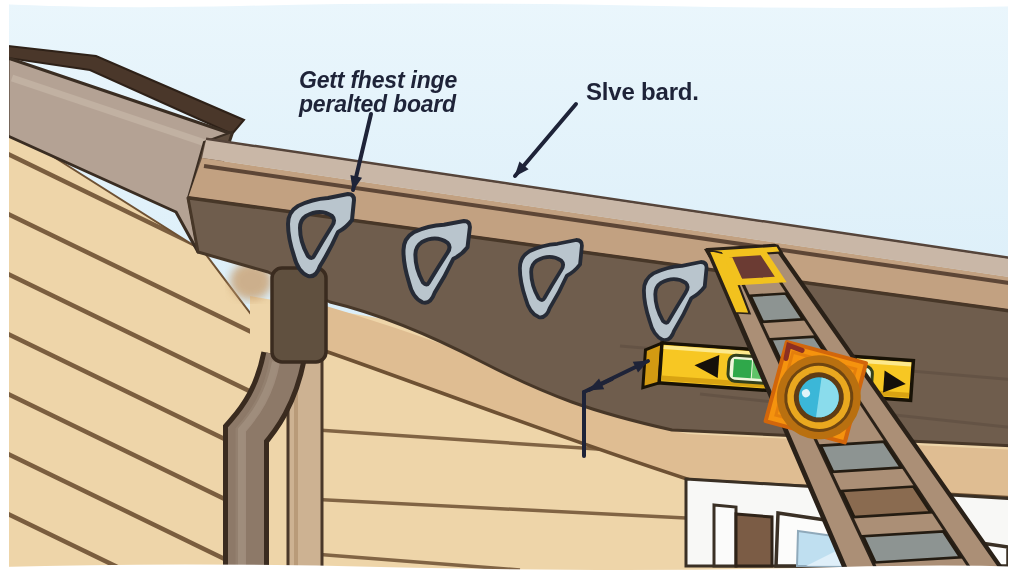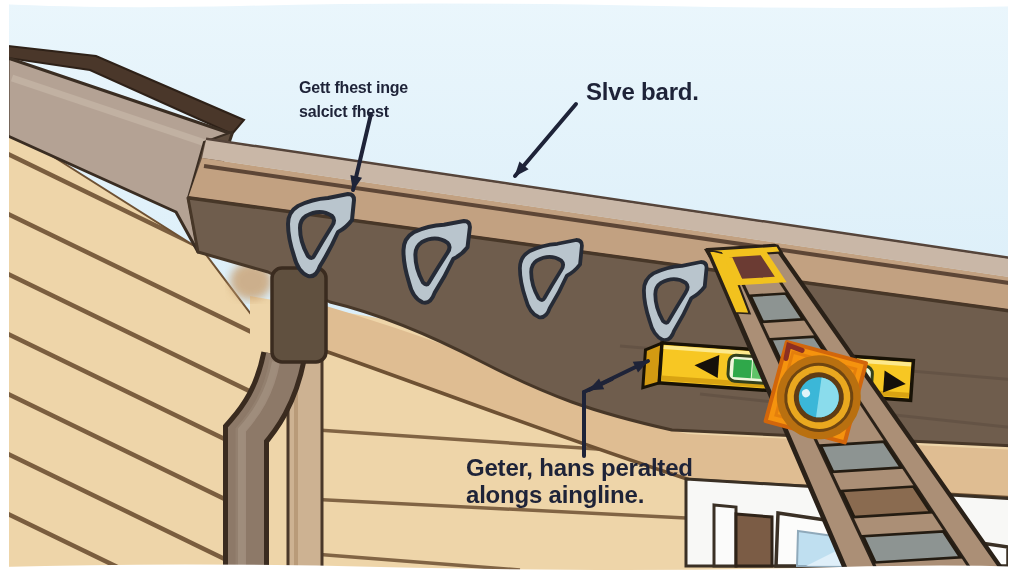--- a/index.html
+++ b/index.html
@@ -1,21 +1,21 @@
 <!DOCTYPE html>
 <html><head>
 <meta charset="utf-8">
 <style>
   html,body{margin:0;padding:0;background:#ffffff;}
   #stage{position:relative;width:1024px;height:576px;background:#ffffff;overflow:hidden;
          font-family:"Liberation Sans", sans-serif;}
   #scene{position:absolute;left:0;top:0;width:1024px;height:576px;}
   .label{position:absolute;color:#1e2338;font-weight:600;letter-spacing:-0.2px;}
   .label span{display:block;}
-  #fascia-label{left:299px;top:76px;font-size:16px;line-height:24px;}
+  #fascia-label{left:299px;top:68px;font-size:23px;line-height:24px;font-style:italic;}
   #eave-label{left:562px;top:79px;font-size:24px;line-height:25px;margin-left:24px;}
   #level-label{left:466px;top:454px;font-size:24px;line-height:27px;}
 </style>
 </head>
 <body>
 
 <div id="stage">
   <svg id="scene" viewBox="0 0 1024 576">
     <defs>
       <linearGradient id="skyGrad" x1="0" y1="0" x2="0" y2="1">
@@ -168,22 +168,18 @@
     <g fill="#ffffff">
       <path d="M0,0 H1024 V6 Q860,10 660,6 Q420,1 240,6 Q100,9 0,4 Z"></path>
       <path d="M0,576 L0,567 Q180,562 380,567 Q640,573 840,567 Q950,564 1024,567 L1024,576 Z"></path>
       <rect x="0" y="0" width="9" height="576"></rect>
       <rect x="1008" y="0" width="16" height="576"></rect>
     </g>
   </svg>
 
   <div class="label" id="fascia-label">
     <span>Gett fhest inge</span>
-    <span>salcict fhest</span>
+    <span>peralted board</span>
   </div>
   <div class="label" id="eave-label">
     <span>Slve bard.</span>
   </div>
-  <div class="label" id="level-label">
-    <span>Geter, hans peralted</span>
-    <span>alongs aingline.</span>
-  </div>
 </div>
 
 </body></html>

